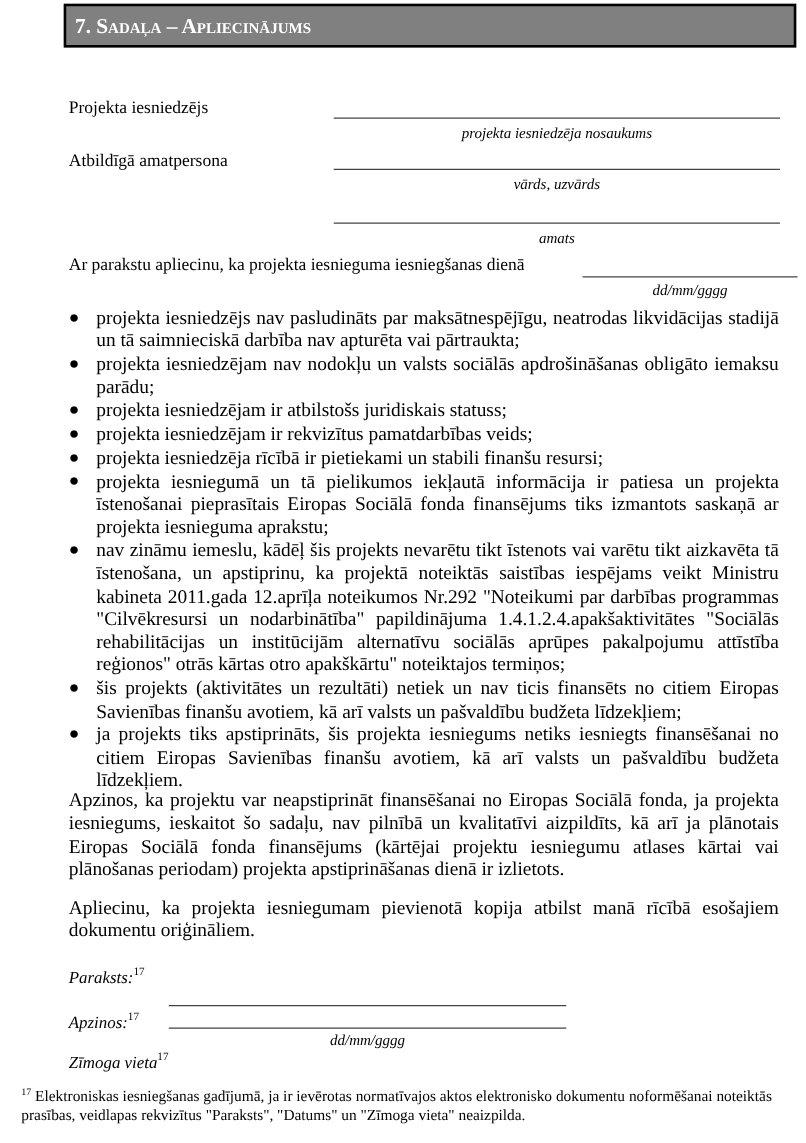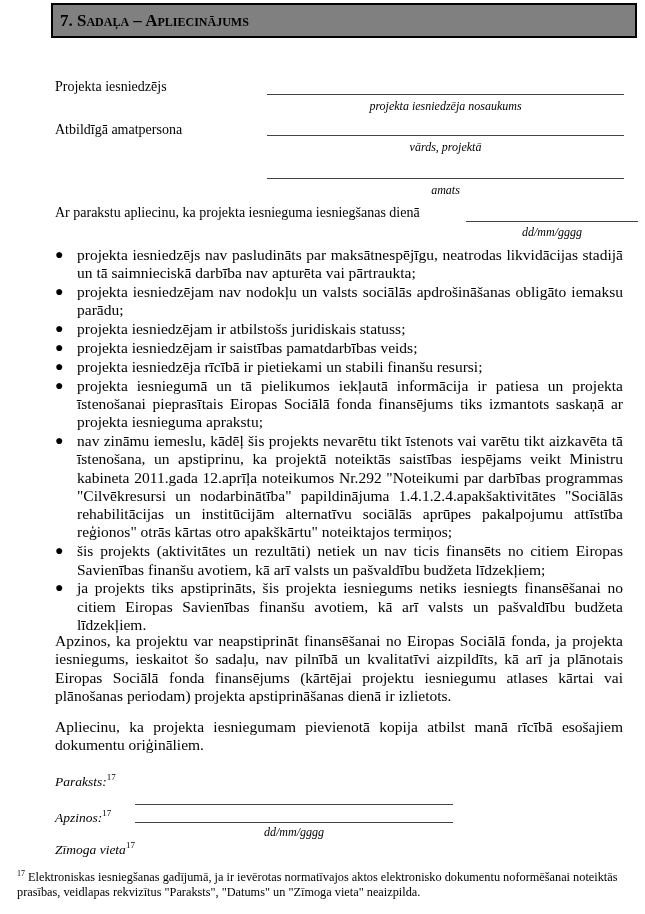--- a/index.html
+++ b/index.html
@@ -13,21 +13,21 @@
     .page { position: relative; width: 645px; height: 914px; }
 
     .section-header {
       position: absolute; left: 51px; top: 3px; width: 586px; height: 35px;
       background: #808080;
       border: 2px solid #000;
       padding: 6px 0 0 7px;
     }
     .section-header .title {
       font-family: "Liberation Serif", serif;
-      font-weight: bold; font-size: 17px; color: #000000;
+      font-weight: bold; font-size: 17px; color: #ffffff;
       font-variant: small-caps;
       letter-spacing: 0px;
     }
 
     .subhead {
       position: absolute; left: 55px; top: 42px; width: 230px;
       font-weight: bold; font-size: 15.5px; line-height: 18px;
     }
 
     .label {
@@ -79,34 +79,34 @@
     <span class="title">7. Sadaļa – Apliecinājums</span>
   </div>
 
 
   <div class="label" style="left:55px; top:78px;">Projekta iesniedzējs</div>
   <div class="hline" style="left:267px; top:94px; width:357px;"></div>
   <div class="caption" style="left:267px; top:99px; width:357px;">projekta iesniedzēja nosaukums</div>
 
   <div class="label" style="left:55px; top:121px;">Atbildīgā amatpersona</div>
   <div class="hline" style="left:267px; top:135px; width:357px;"></div>
-  <div class="caption" style="left:267px; top:140px; width:357px;">vārds, projektā</div>
+  <div class="caption" style="left:267px; top:140px; width:357px;">vārds, uzvārds</div>
 
   <div class="hline" style="left:267px; top:178px; width:357px;"></div>
   <div class="caption" style="left:267px; top:183px; width:357px;">amats</div>
 
   <div class="label" style="left:55px; top:204px;">Ar parakstu apliecinu, ka projekta iesnieguma iesniegšanas dienā</div>
   <div class="hline" style="left:466px; top:221px; width:172px;"></div>
   <div class="caption" style="left:466px; top:225px; width:172px;">dd/mm/gggg</div>
 
   <ul class="bullets">
     <li><span class="dot">●</span><span>projekta iesniedzējs nav pasludināts par maksātnespējīgu, neatrodas likvidācijas stadijā un tā saimnieciskā darbība nav apturēta vai pārtraukta;</span></li>
     <li><span class="dot">●</span><span>projekta iesniedzējam nav nodokļu un valsts sociālās apdrošināšanas obligāto iemaksu parādu;</span></li>
     <li><span class="dot">●</span><span>projekta iesniedzējam ir atbilstošs juridiskais statuss;</span></li>
-    <li><span class="dot">●</span><span>projekta iesniedzējam ir saistības pamatdarbības veids;</span></li>
+    <li><span class="dot">●</span><span>projekta iesniedzējam ir rekvizītus pamatdarbības veids;</span></li>
     <li><span class="dot">●</span><span>projekta iesniedzēja rīcībā ir pietiekami un stabili finanšu resursi;</span></li>
     <li><span class="dot">●</span><span>projekta iesniegumā un tā pielikumos iekļautā informācija ir patiesa un projekta īstenošanai pieprasītais Eiropas Sociālā fonda finansējums tiks izmantots saskaņā ar projekta iesnieguma aprakstu;</span></li>
     <li><span class="dot">●</span><span>nav zināmu iemeslu, kādēļ šis projekts nevarētu tikt īstenots vai varētu tikt aizkavēta tā īstenošana, un apstiprinu, ka projektā noteiktās saistības iespējams veikt Ministru kabineta 2011.gada 12.aprīļa noteikumos Nr.292 "Noteikumi par darbības programmas "Cilvēkresursi un nodarbinātība" papildinājuma 1.4.1.2.4.apakšaktivitātes "Sociālās rehabilitācijas un institūcijām alternatīvu sociālās aprūpes pakalpojumu attīstība reģionos" otrās kārtas otro apakškārtu" noteiktajos termiņos;</span></li>
     <li><span class="dot">●</span><span>šis projekts (aktivitātes un rezultāti) netiek un nav ticis finansēts no citiem Eiropas Savienības finanšu avotiem, kā arī valsts un pašvaldību budžeta līdzekļiem;</span></li>
     <li><span class="dot">●</span><span>ja projekts tiks apstiprināts, šis projekta iesniegums netiks iesniegts finansēšanai no citiem Eiropas Savienības finanšu avotiem, kā arī valsts un pašvaldību budžeta līdzekļiem.</span></li>
   </ul>
 
   <div class="para" style="top:632px;">Apzinos, ka projektu var neapstiprināt finansēšanai no Eiropas Sociālā fonda, ja projekta iesniegums, ieskaitot šo sadaļu, nav pilnībā un kvalitatīvi aizpildīts, kā arī ja plānotais Eiropas Sociālā fonda finansējums (kārtējai projektu iesniegumu atlases kārtai vai plānošanas periodam) projekta apstiprināšanas dienā ir izlietots.</div>
   <div class="para" style="top:718px;">Apliecinu, ka projekta iesniegumam pievienotā kopija atbilst manā rīcībā esošajiem dokumentu oriģināliem.</div>
 

